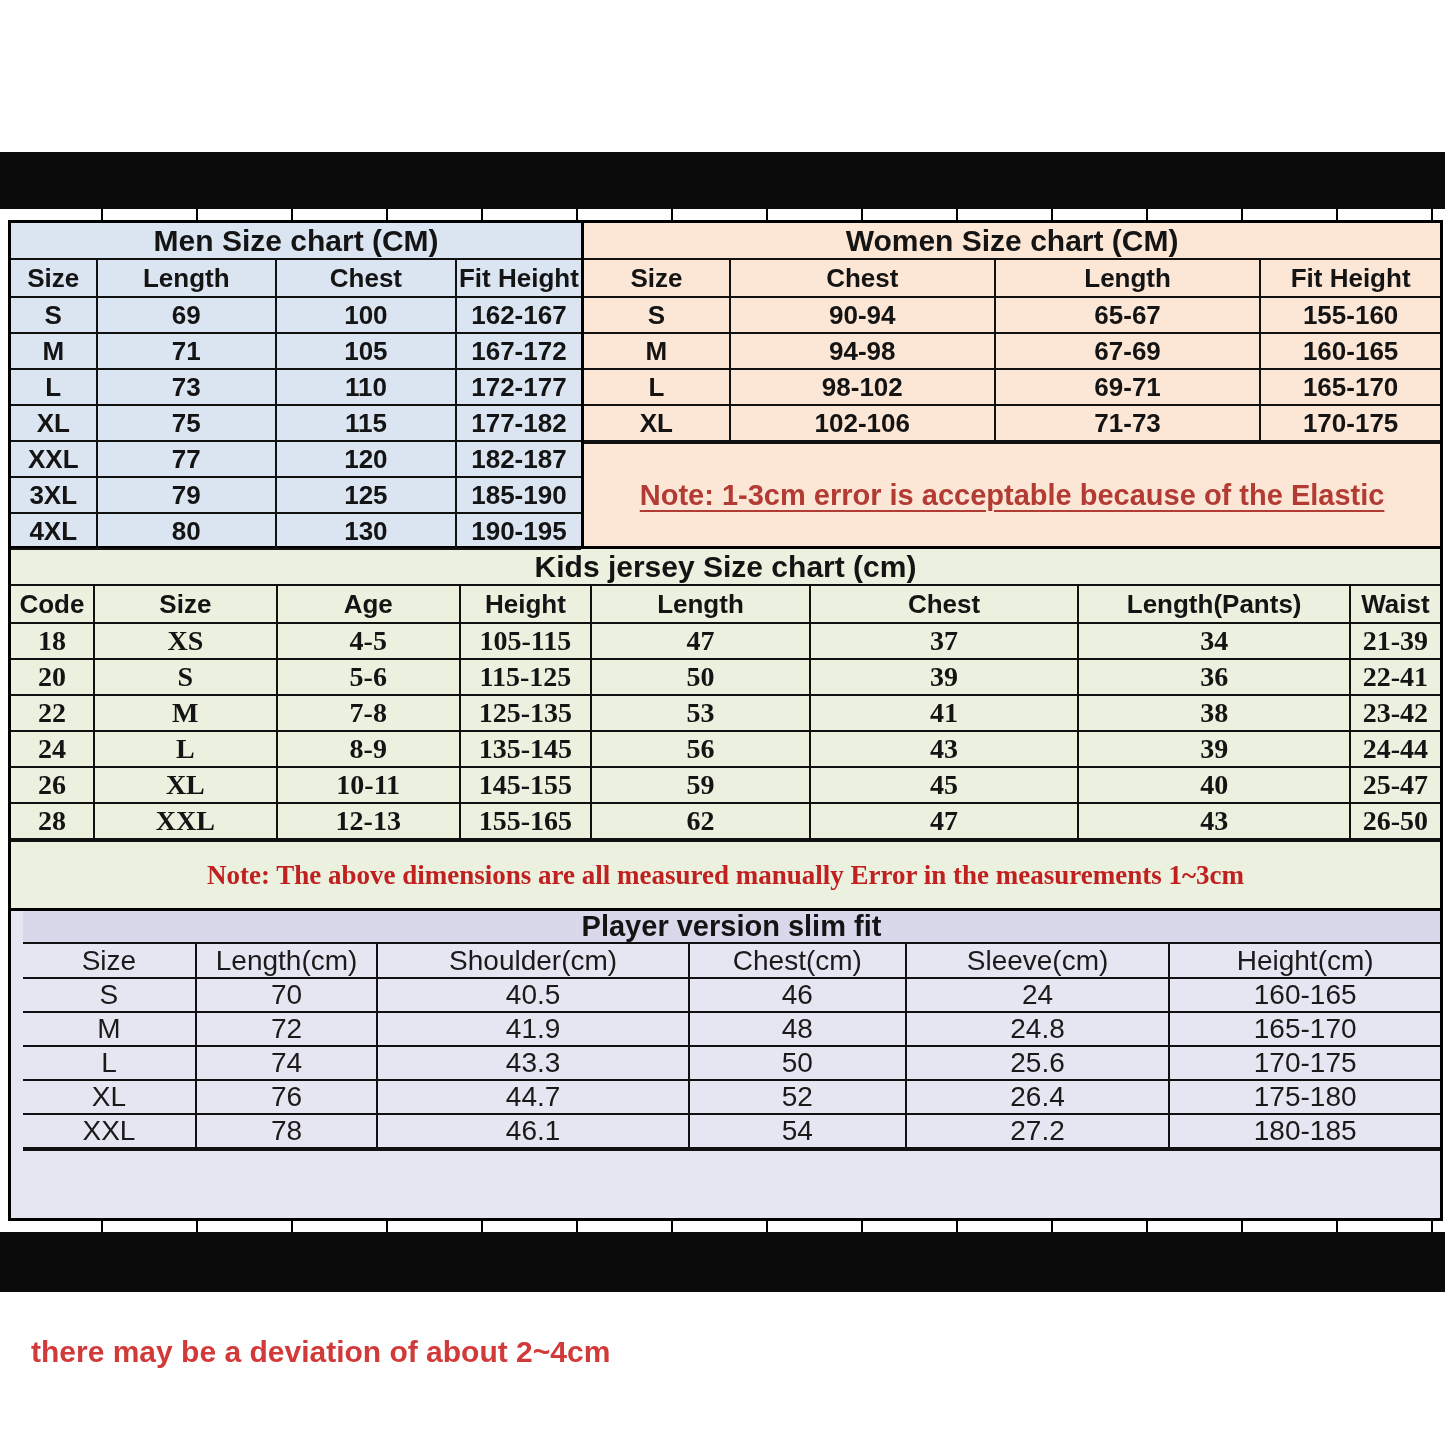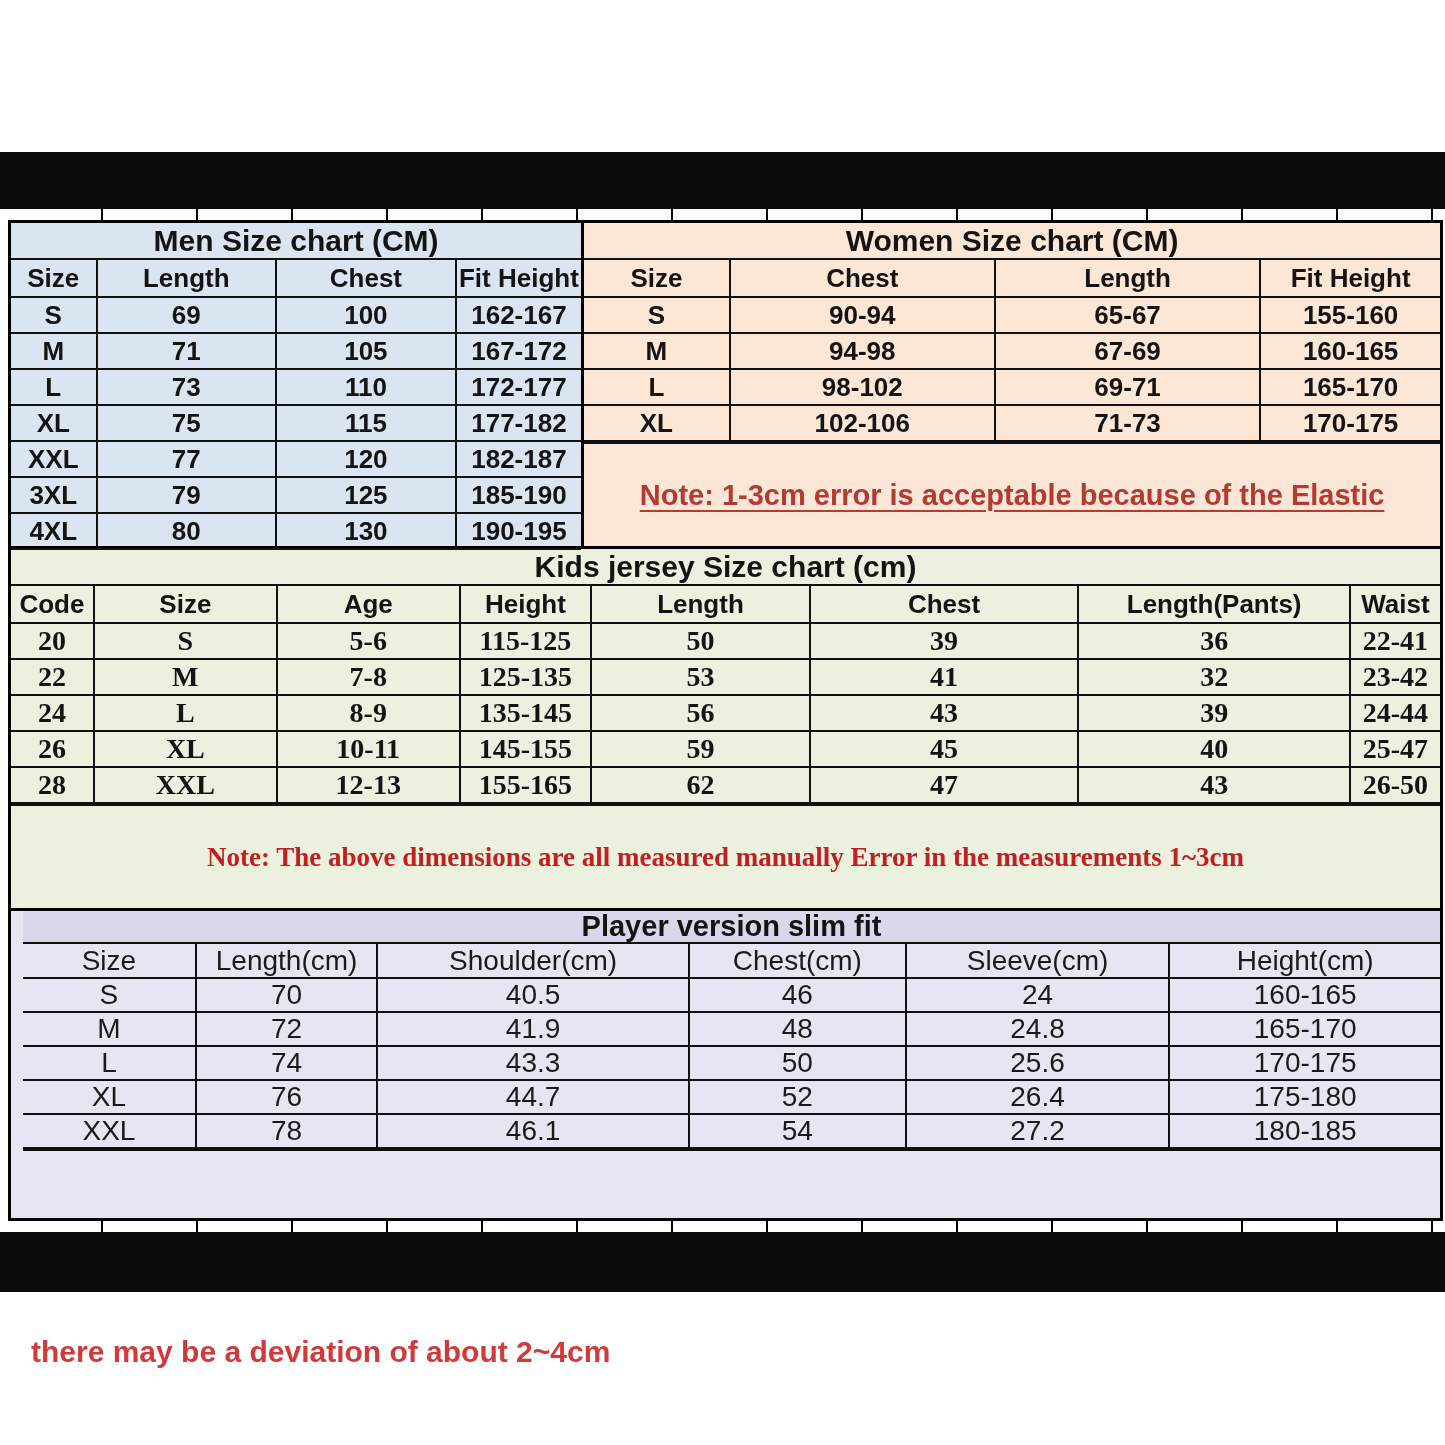--- a/index.html
+++ b/index.html
@@ -230,37 +230,47 @@
               <th>Age</th>
               <th>Height</th>
               <th>Length</th>
               <th>Chest</th>
               <th>Length(Pants)</th>
               <th>Waist</th>
             </tr>
           </thead>
         <tbody>
             <tr>
+              <td>18</td>
+              <td>XS</td>
+              <td>4-5</td>
+              <td>105-115</td>
+              <td>47</td>
+              <td>37</td>
+              <td>34</td>
+              <td>21-39</td>
+            </tr>
+            <tr>
               <td>20</td>
               <td>S</td>
               <td>5-6</td>
               <td>115-125</td>
               <td>50</td>
               <td>39</td>
               <td>36</td>
               <td>22-41</td>
             </tr>
             <tr>
               <td>22</td>
               <td>M</td>
               <td>7-8</td>
               <td>125-135</td>
               <td>53</td>
               <td>41</td>
-              <td>32</td>
+              <td>38</td>
               <td>23-42</td>
             </tr>
             <tr>
               <td>24</td>
               <td>L</td>
               <td>8-9</td>
               <td>135-145</td>
               <td>56</td>
               <td>43</td>
               <td>39</td>

